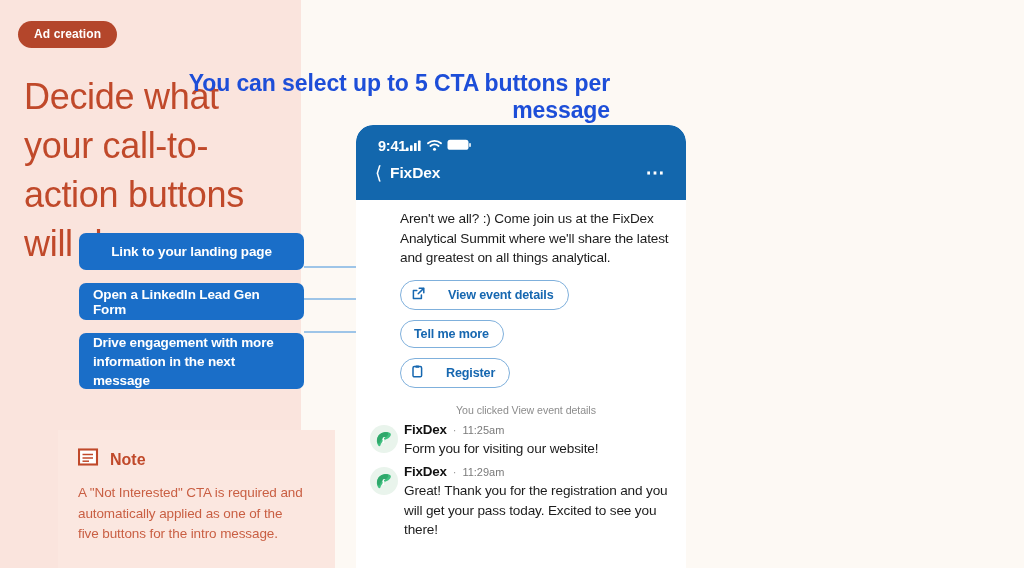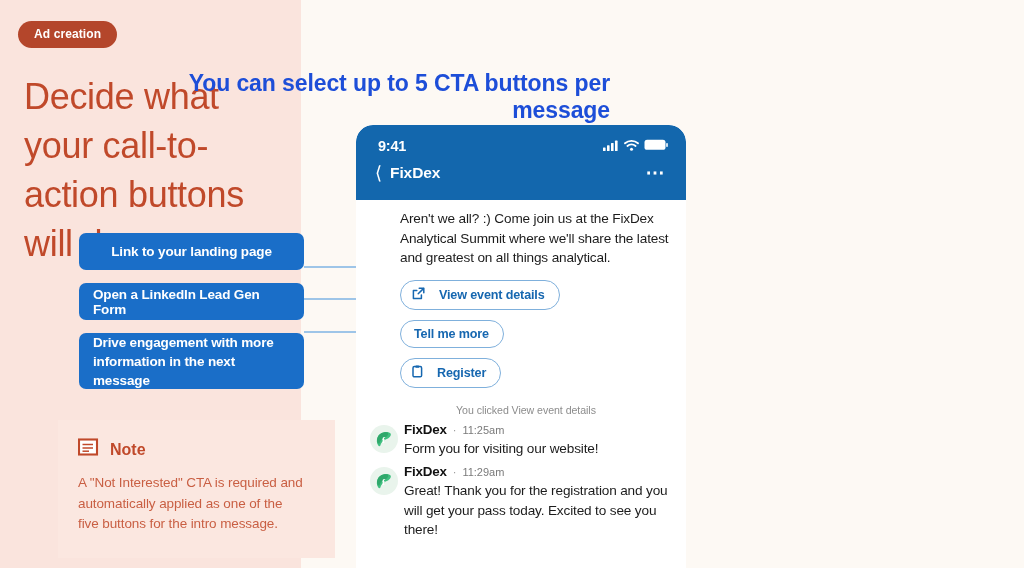--- a/index.html
+++ b/index.html
@@ -98,21 +98,21 @@
     background: #4A90D9;
     flex: none;
   }
   #connector-0 { left: 304px; top: 262px; width: 96px; }
   #connector-1 { left: 304px; top: 294px; width: 96px; }
   #connector-2 { left: 304px; top: 327px; width: 96px; }
 
   
   #note-box {
     position: absolute;
-    left: 58px; top: 420px;
+    left: 58px; top: 430px;
     width: 277px; height: 138px;
     background: #FBE7E0;
     padding: 18px 32px 0 20px;
   }
   #note-head {
     display: flex;
     align-items: center;
     gap: 10px;
     margin-bottom: 11px;
   }
@@ -139,21 +139,20 @@
   }
   #phone-topbar {
     background: #1367AD;
     height: 75px;
     border-radius: 17px 17px 0 0;
     position: relative;
   }
   #status-bar {
     display: flex;
     align-items: center;
-    justify-content: space-between;
     padding: 12px 18px 0 22px;
   }
   #status-time {
     color: #FFFFFF;
     font-size: 14.5px;
     font-weight: 700;
     letter-spacing: -0.2px;
   }
   #status-icons { display: flex; align-items: center; gap: 5px; }
   #nav-bar {
@@ -170,21 +169,21 @@
   #intro-text {
     font-size: 13.6px;
     line-height: 19.5px;
     color: #1C1C1C;
     letter-spacing: -0.15px;
   }
 
   .msg-btn {
     display: inline-flex;
     align-items: center;
-    gap: 14px;
+    gap: 23px;
     border: 1.3px solid #7FB0DC;
     border-radius: 17px;
     padding: 6px 14px 6px 11px;
     color: #1667B0;
     font-size: 12.6px;
     font-weight: 700;
     background: #FFFFFF;
     letter-spacing: -0.15px;
     white-space: nowrap;
   }

